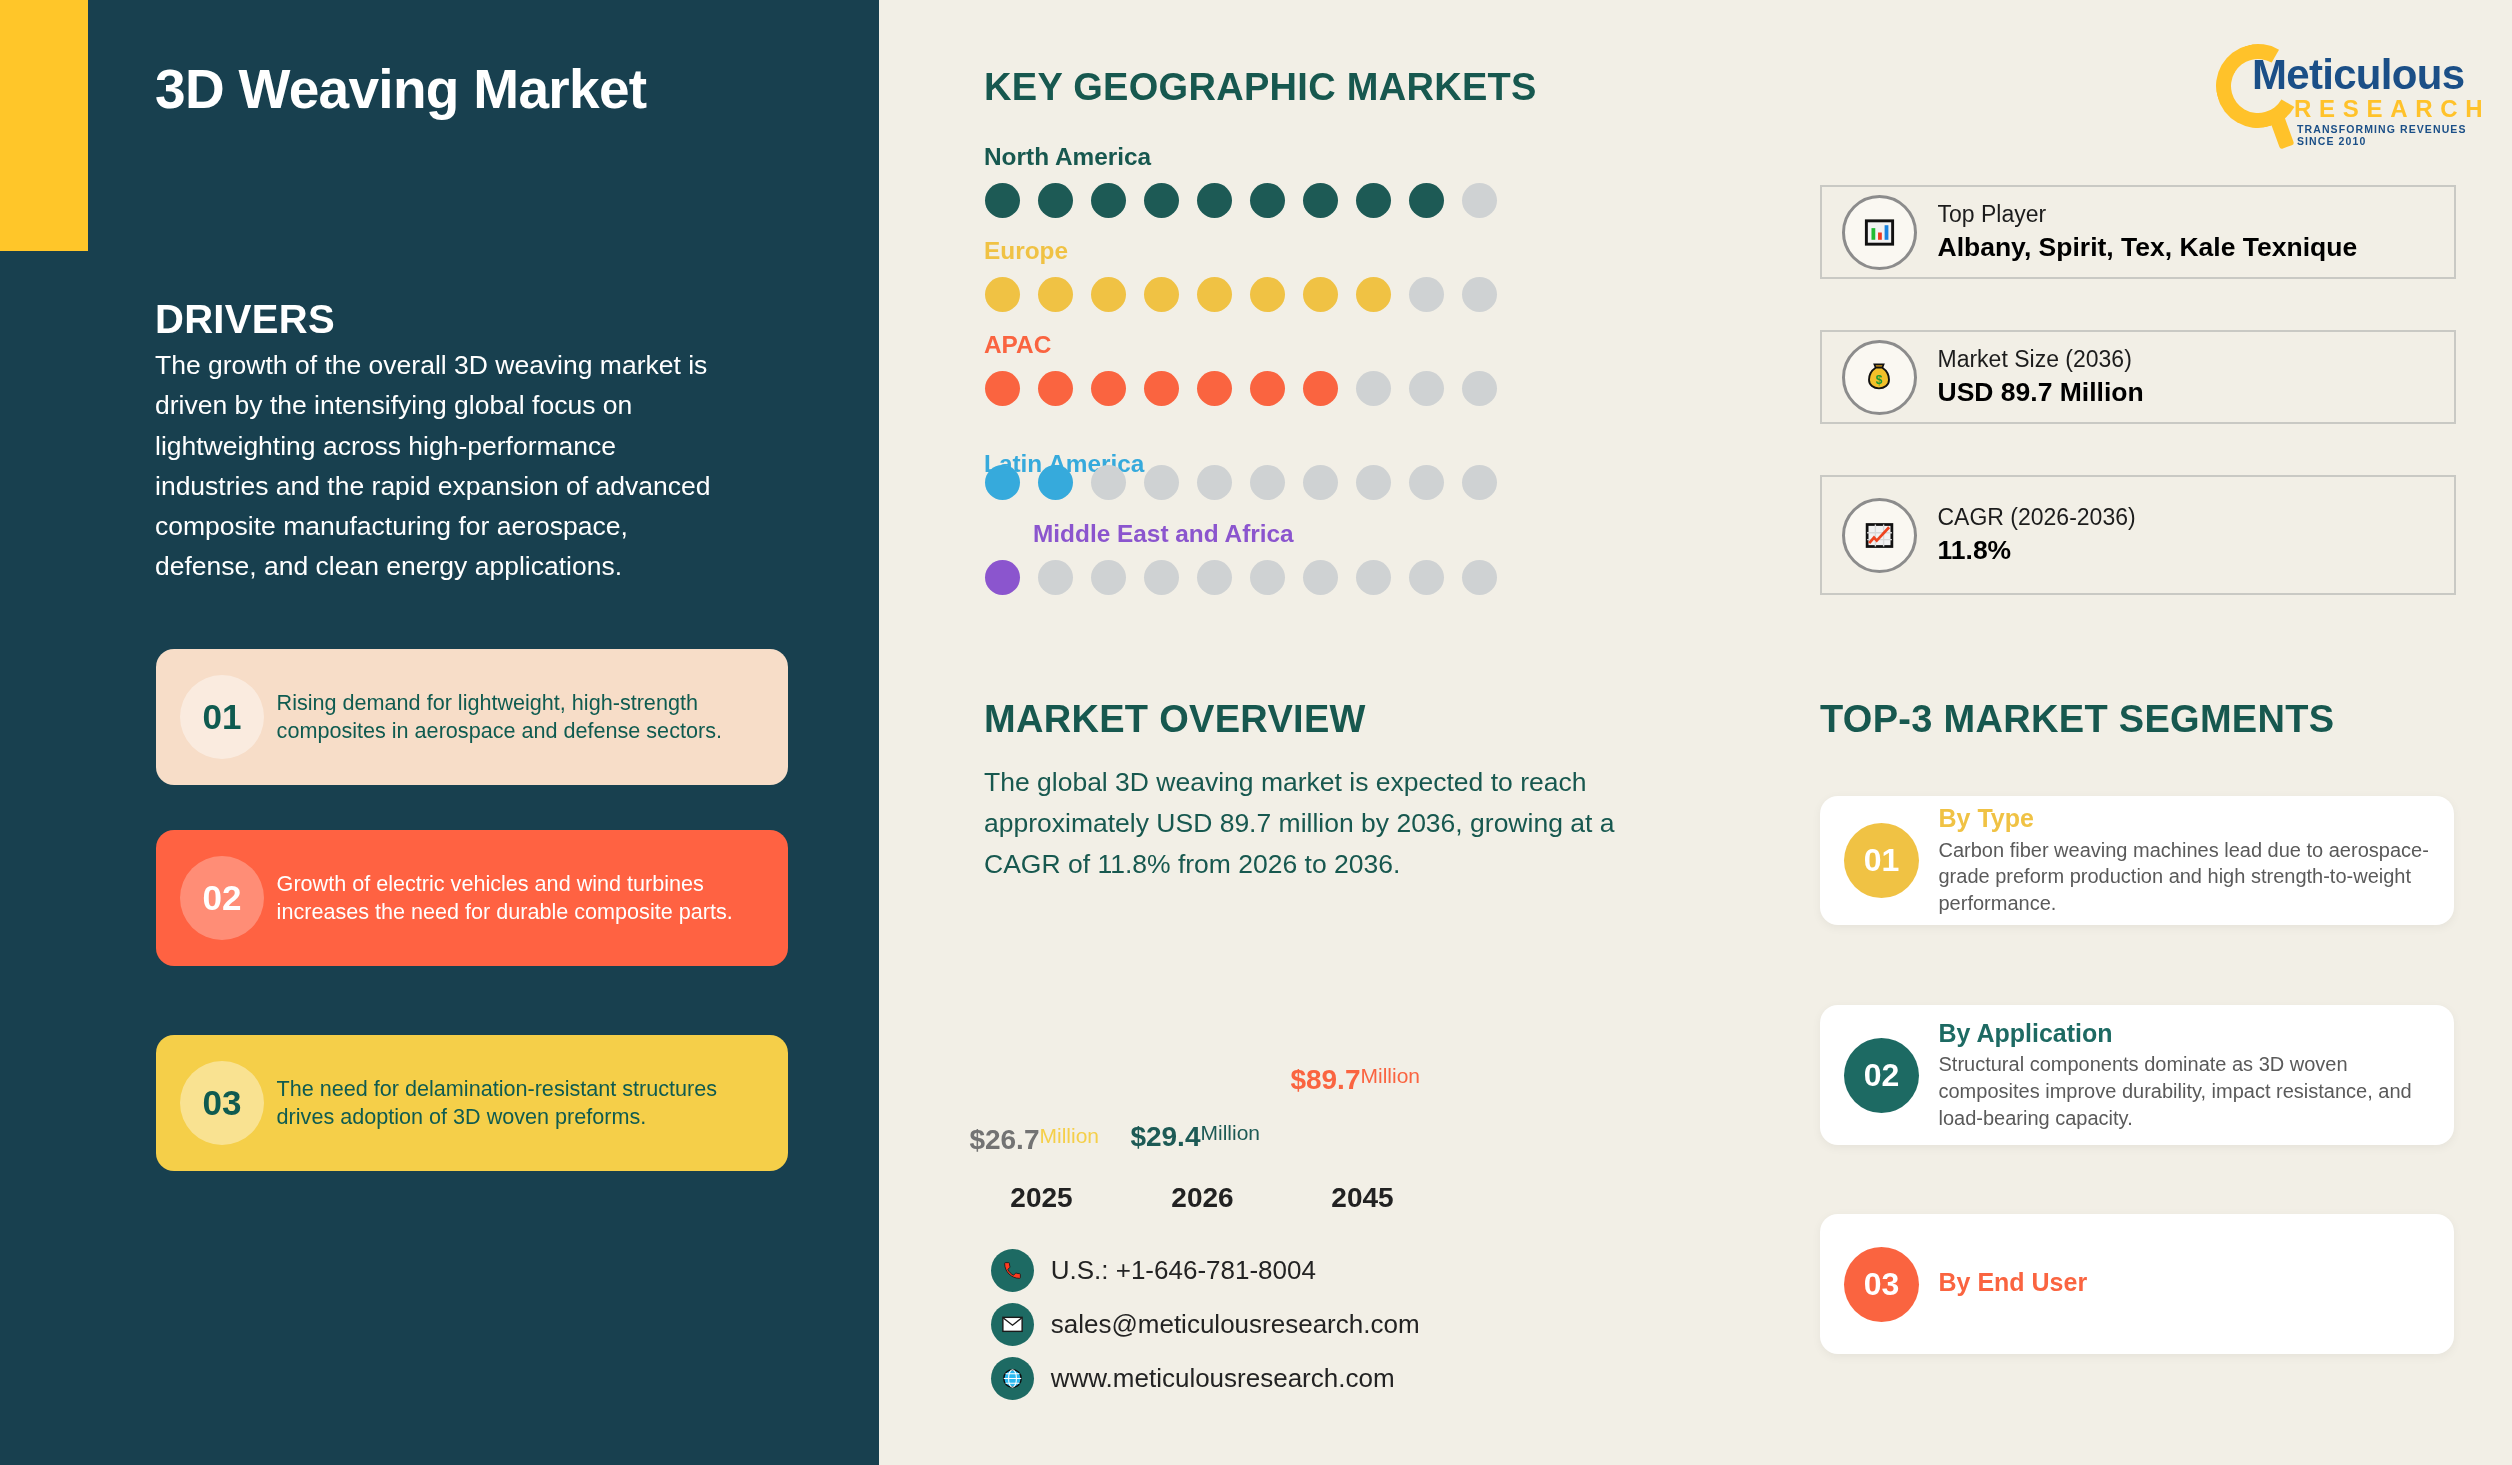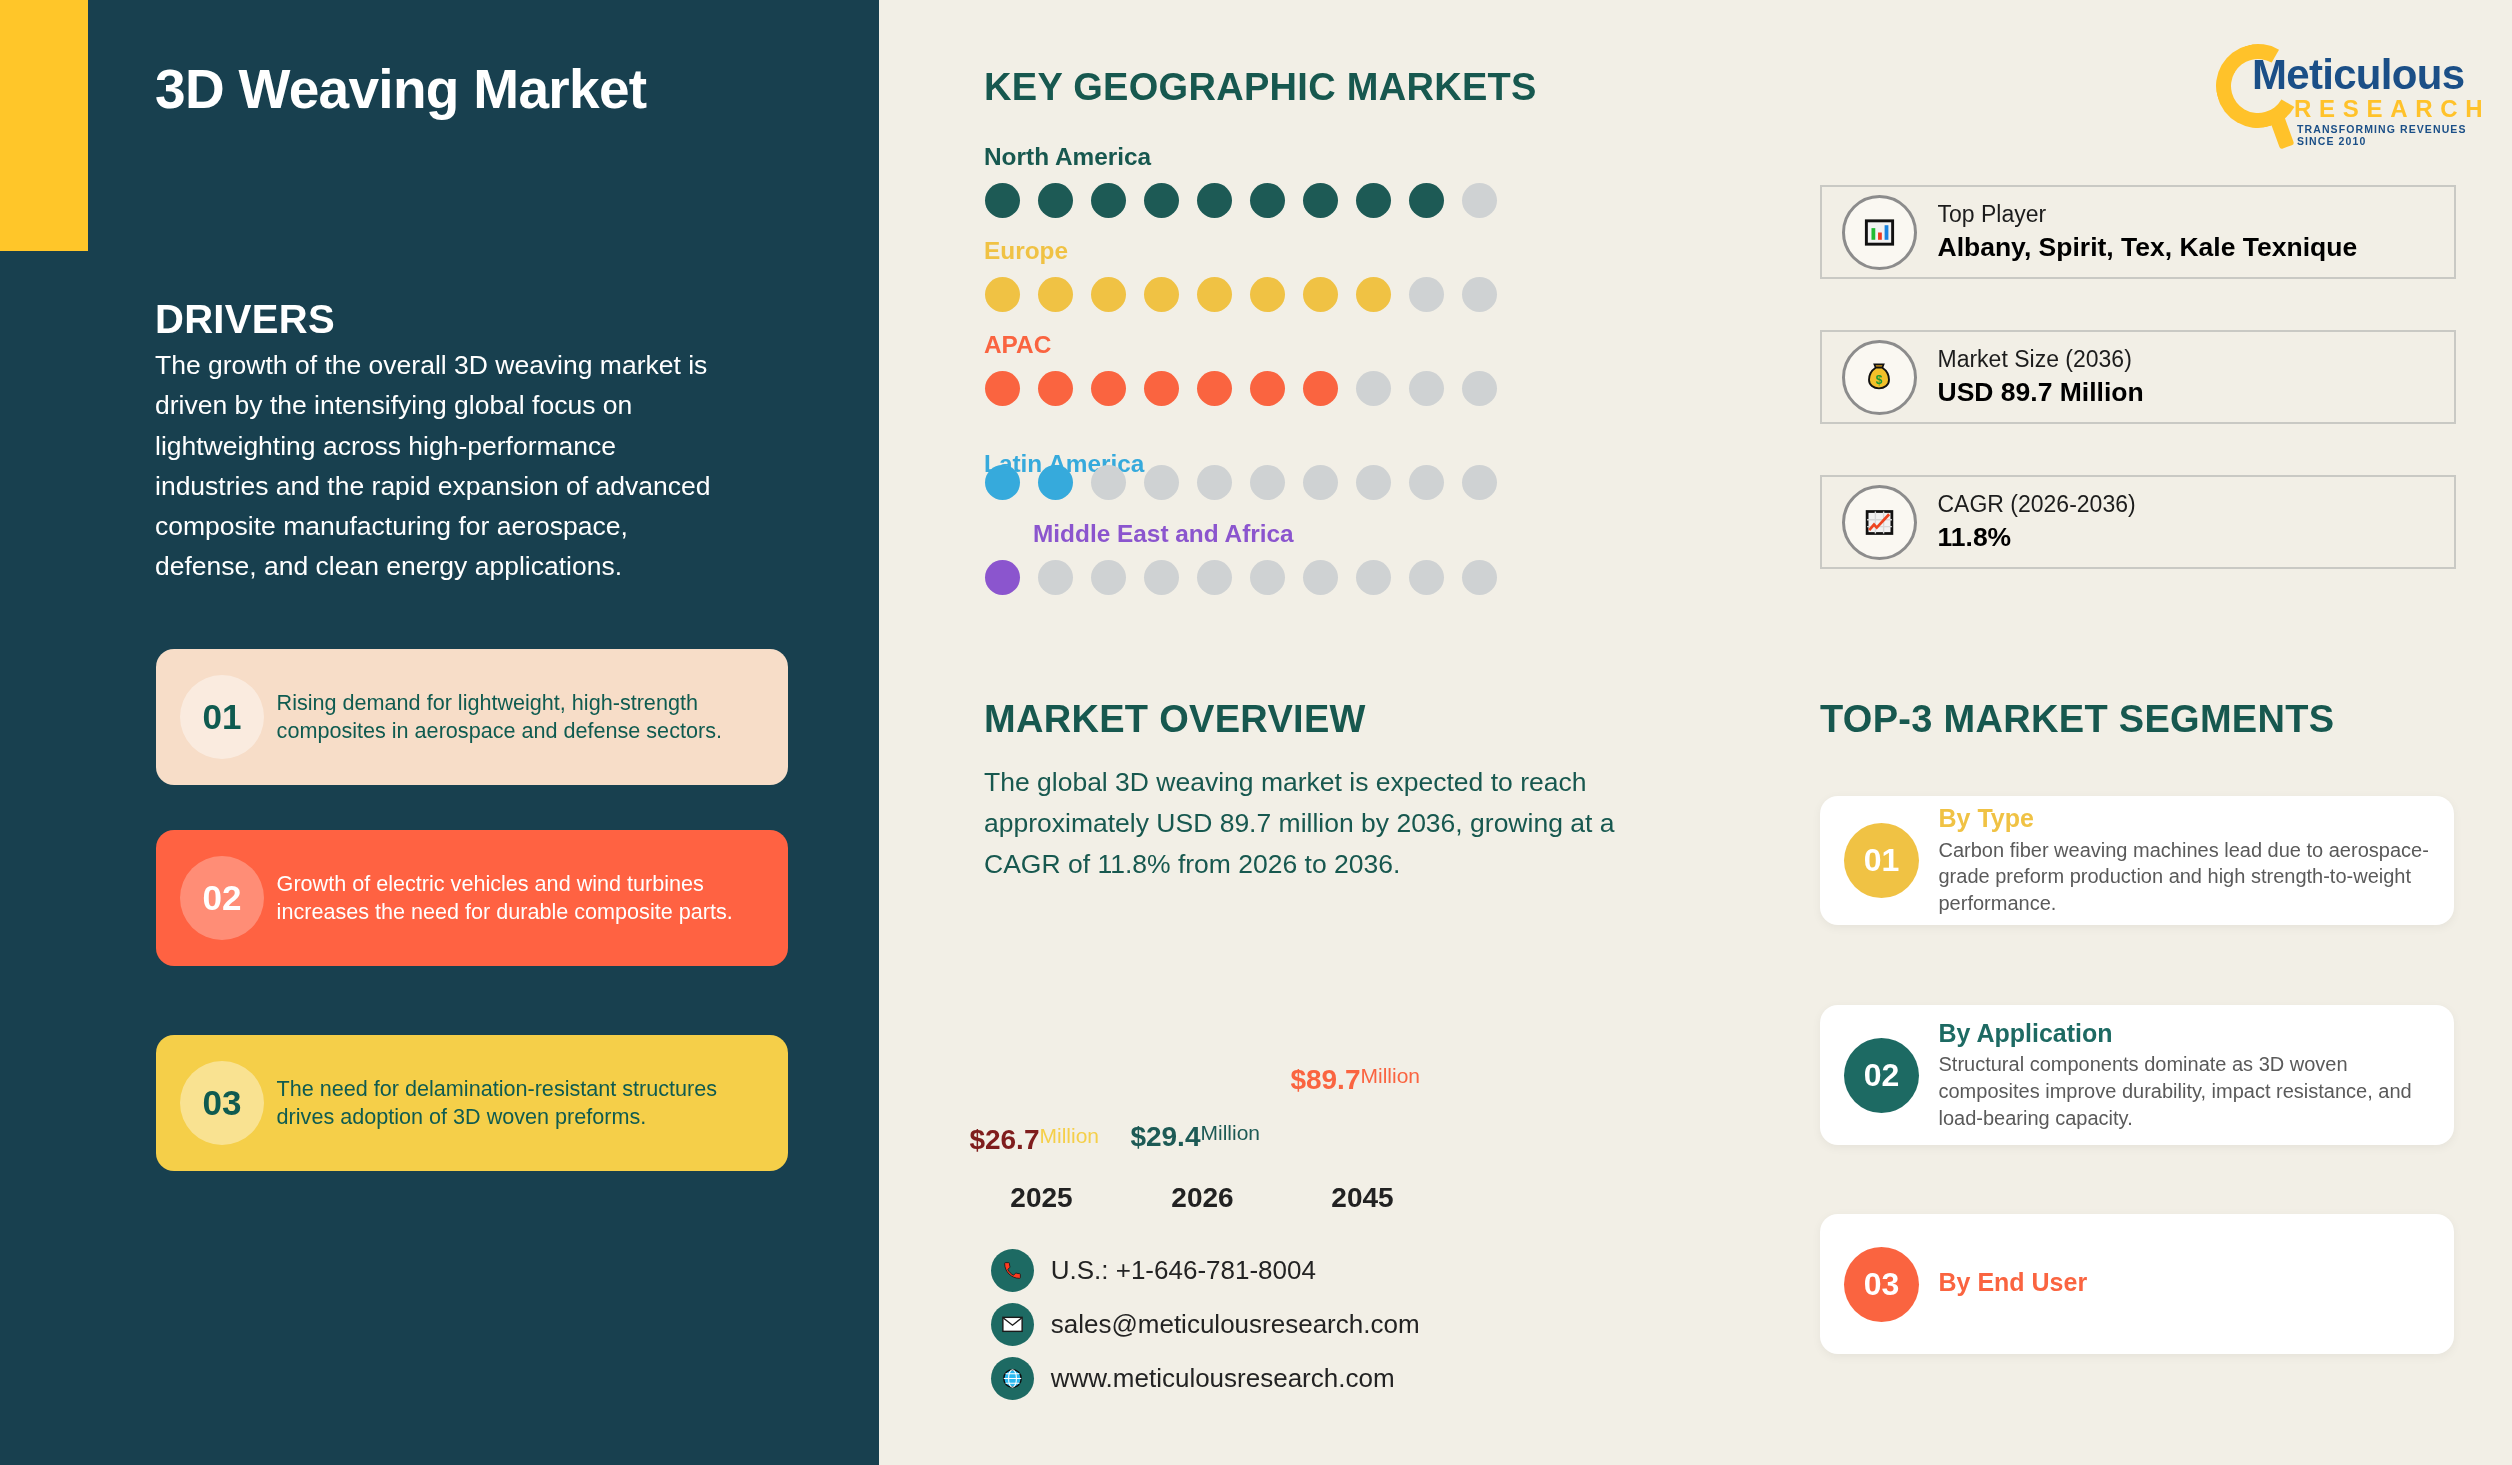--- a/index.html
+++ b/index.html
@@ -151,21 +151,21 @@
   .stat-ic{
     flex:0 0 auto; width:75px; height:75px; border-radius:50%;
     background:#faf8f2; border:3.5px solid #8c8c8c;
     display:flex; align-items:center; justify-content:center;
     font-size:35px; margin-right:21px;
   }
   .stat-label{ font-size:23px; color:#1c1c1c; line-height:1.28; }
   .stat-value{ font-size:26.5px; font-weight:bold; color:#000000; line-height:1.30; }
   #stat-0{ top:185px; height:94px; }
   #stat-1{ top:330px; height:94px; }
-  #stat-2{ top:475px; height:94px; }
+  #stat-2{ top:475px; height:120px; }
 
   #segments-heading{ left:1820px; top:698px; }
 
   .seg-card{
     position:absolute; left:1820px; width:634px;
     background:#ffffff; border-radius:18px;
     display:flex; align-items:center; padding:0 24px;
     box-shadow:0 2.8px 9.8px rgba(0,0,0,.05);
   }
   .seg-num{
@@ -274,21 +274,21 @@
     <span class="dot"></span>
     <span class="dot"></span>
     <span class="dot"></span>
   </div>
 
 <div class="sect-head" id="overview-heading">MARKET OVERVIEW</div>
 <div id="overview-body">The global 3D weaving market is expected to reach approximately USD 89.7 million by 2036, growing at a CAGR of 11.8% from 2026 to 2036.</div>
 
 <div id="bar-chart">
   <div class="bar-col" id="bc0">
-    <div class="bar-val" style="color: #7f1d1d;">$26.7</div>
+    <div class="bar-val" style="color: #737373;">$26.7</div>
     <div class="bar-unit" style="color: rgb(245, 207, 73);">Million</div>
     <div class="bar-rect" style="height: 51px; background: rgb(245, 207, 73);"></div>
   </div>
   <div class="bar-year" id="by0">2025</div>
 
   <div class="bar-col" id="bc1">
     <div class="bar-val" style="color: rgb(29, 90, 85);">$29.4</div>
     <div class="bar-unit" style="color: rgb(29, 90, 85);">Million</div>
     <div class="bar-rect" style="height: 56px; background: rgb(29, 90, 85);"></div>
   </div>

